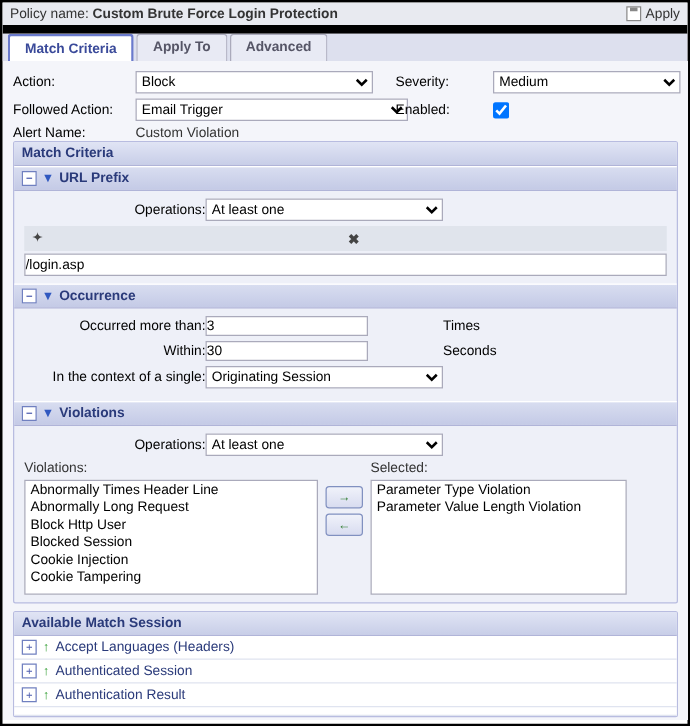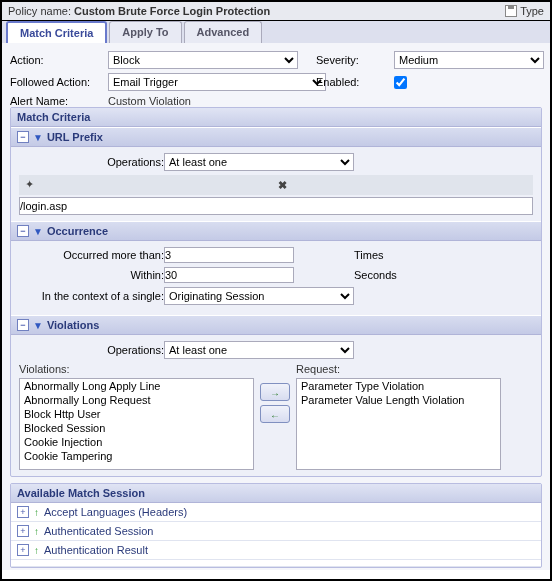--- a/index.html
+++ b/index.html
@@ -1,17 +1,17 @@
 <!DOCTYPE html>
 <html><head>
 <meta charset="utf-8">
 <style>
 * { box-sizing: border-box; margin: 0; padding: 0; }
 body { font-family: Arial, sans-serif; font-size: 11px; background: #fff; width: 552px; height: 581px; overflow: hidden; border: 2px solid #000; }
-.header { display: flex; justify-content: space-between; align-items: center; padding: 3px 6px; background: #e8eaf0; border-bottom: 1px solid #000000; }
+.header { display: flex; justify-content: space-between; align-items: center; padding: 3px 6px; background: #e8eaf0; border-bottom: 7px solid #000000; }
 .header-title { font-size: 11px; color: #333; }
 .save-btn { display: flex; align-items: center; gap: 3px; font-size: 11px; cursor: pointer; color: #333; }
 .save-icon { display: inline-block; width: 12px; height: 12px; background: #fff; border: 1px solid #888; position: relative; }
 .save-icon::after { content: ''; position: absolute; top: 0; left: 2px; width: 6px; height: 3px; background: #888; }
 .tabs { display: flex; background: #dde0ee; padding-left: 4px; }
 .tab { padding: 4px 12px; font-size: 11px; font-weight: bold; color: #556; border: 1px solid #aab; border-bottom: none; margin-right: 2px; cursor: pointer; background: #e8eaf4; border-radius: 3px 3px 0 0; }
 .tab.active { background: #fff; color: #3a4a9a; border: 2px solid #6a7acc; border-bottom: none; }
 .content { padding: 8px; overflow-y: auto; height: calc(100% - 50px); background: #f4f5fa; }
 select, input[type="text"] { font-size: 11px; padding: 1px 0; border: 1px solid #aab; background: #fff; }
 select { height: 18px; }
@@ -48,21 +48,21 @@
 </head>
 <body>
 
 <div class="header">
   <div class="header-title">
     <span>Policy name:</span>
     <b>Custom Brute Force Login Protection</b>
   </div>
   <div class="save-btn">
     <span class="save-icon"></span>
-    <span>Type</span>
+    <span>Apply</span>
   </div>
 </div>
 
 <div class="tabs">
   <div class="tab active">Match Criteria</div>
   <div class="tab">Apply To</div>
   <div class="tab">Advanced</div>
 </div>
 
 <div class="content">
@@ -133,34 +133,34 @@
     </div>
     <div class="panel-body">
       <div class="row2col">
         <span class="lbl">Operations:</span>
         <select style="width:190px"><option>At least one</option></select>
       </div>
       <div class="violations-body">
         <div>
           <div class="sel-label">Violations:</div>
           <div class="list-box v-left">
-            <div>Abnormally Long Apply Line</div>
+            <div>Abnormally Times Header Line</div>
             <div>Abnormally Long Request</div>
             <div>Block Http User</div>
             <div>Blocked Session</div>
             <div>Cookie Injection</div>
             <div>Cookie Tampering</div>
           </div>
         </div>
         <div class="move-btns">
           <div class="move-btn">→</div>
           <div class="move-btn">←</div>
         </div>
         <div>
-          <div class="sel-label">Request:</div>
+          <div class="sel-label">Selected:</div>
           <div class="list-box v-right">
             <div>Parameter Type Violation</div>
             <div>Parameter Value Length Violation</div>
           </div>
         </div>
       </div>
     </div>
   </div>
 
   <div class="panel">

